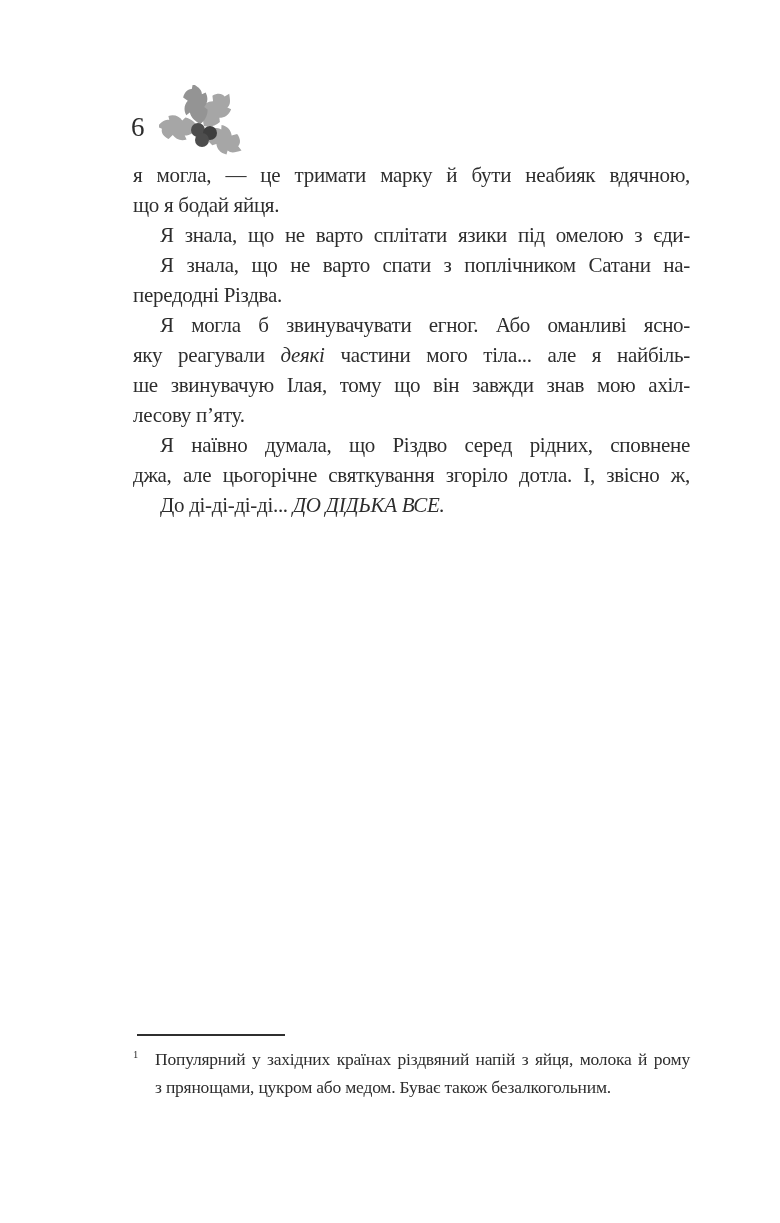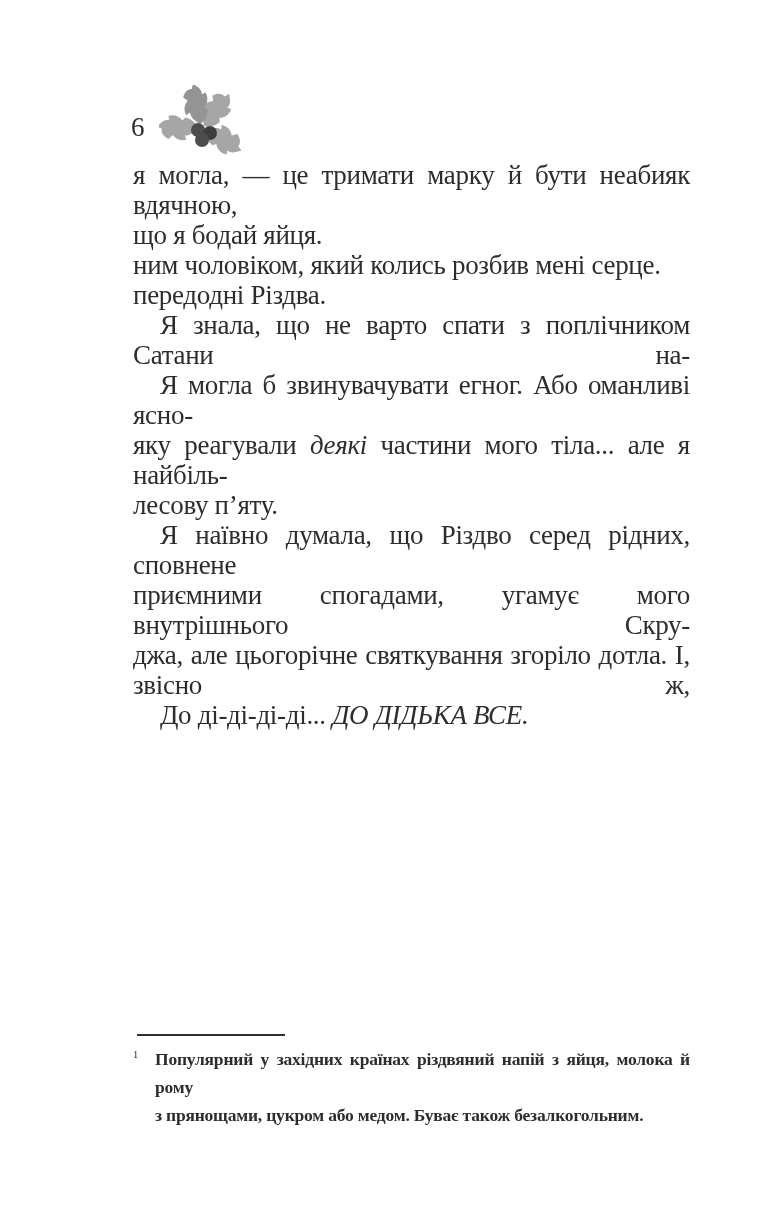--- a/index.html
+++ b/index.html
@@ -34,21 +34,21 @@
   .holly {
     width: 86px;
     height: 70px;
     display: block;
   }
   .body-text {
     position: absolute;
     left: 133px;
     top: 160px;
     width: 557px;
-    font-size: 27px;
+    font-size: 21px;
     line-height: 30px;
     letter-spacing: -0.3px;
   }
   .paragraph { margin: 0; }
   .line {
     text-align: justify;
     text-align-last: justify;
     white-space: normal;
   }
   .line.last { text-align-last: left; }
@@ -80,21 +80,20 @@
     letter-spacing: -0.2px;
   }
   .footnote-marker {
     flex: 0 0 22px;
     font-size: 17.5px;
   }
   .footnote-text { flex: 1 1 auto; }
   .fline {
     text-align: justify;
     text-align-last: justify;
-    font-weight: bold;
   }
   .fline.last { text-align-last: left; }
 </style>
 </head>
 <body>
 
 <div class="book-page">
 
   <header class="page-header">
     <span class="page-number">6</span>
@@ -111,34 +110,34 @@
       <circle cx="43" cy="55" r="7" fill="#4d4d4d"></circle>
     </svg>
   </header>
 
   <main class="body-text">
       <div class="paragraph">
         <div class="line"><span>я могла, — це тримати марку й бути неабияк вдячною,</span></div>
         <div class="line last"><span>що я бодай яйця.</span></div>
       </div>
       <div class="paragraph">
-        <div class="line last"><span>ним чоловіком, який колись розбив мені серце.</span></div>
+        <div class="line first-indent"><span>Я знала, що не варто сплітати язики під омелою з єди-</span></div>
       </div>
       <div class="paragraph">
+        <div class="line first-indent"><span>Я знала, що не варто спати з поплічником Сатани на-</span></div>
         <div class="line last"><span>передодні Різдва.</span></div>
-        <div class="line first-indent"><span>Я знала, що не варто спати з поплічником Сатани на-</span></div>
       </div>
       <div class="paragraph">
         <div class="line first-indent"><span>Я могла б звинувачувати егног. Або оманливі ясно-</span></div>
         <div class="line"><span>яку реагували </span><em>деякі</em><span> частини мого тіла... але я найбіль-</span></div>
+        <div class="line"><span>ше звинувачую Ілая, тому що він завжди знав мою ахіл-</span></div>
         <div class="line last"><span>лесову п’яту.</span></div>
       </div>
       <div class="paragraph">
         <div class="line first-indent"><span>Я наївно думала, що Різдво серед рідних, сповнене</span></div>
-        <div class="line"><span>приємними спогадами, угамує мого внутрішнього Скру-</span></div>
         <div class="line"><span>джа, але цьогорічне святкування згоріло дотла. І, звісно ж,</span></div>
       </div>
       <div class="paragraph">
         <div class="line last first-indent"><span>До ді-ді-ді-ді... </span><em>ДО ДІДЬКА ВСЕ.</em></div>
       </div>
     </main>
 
   <footer class="footnote-area">
     <div class="footnote-rule"></div>
     <div class="footnote">

